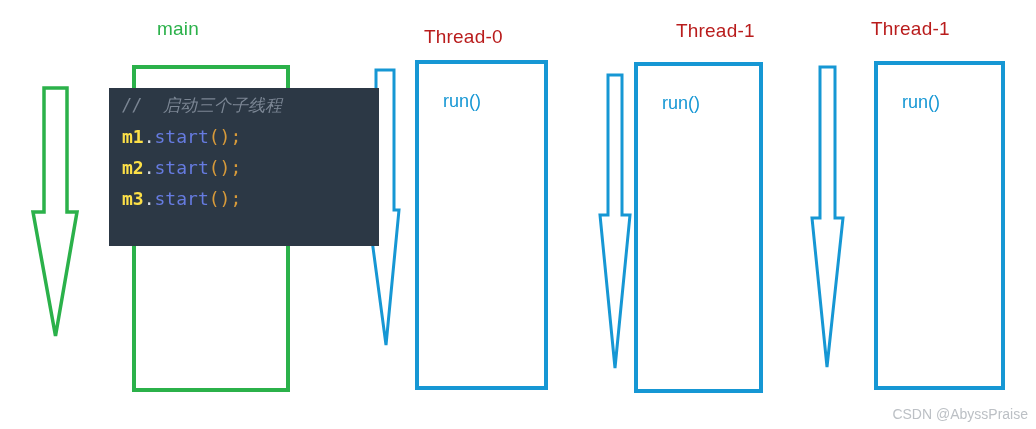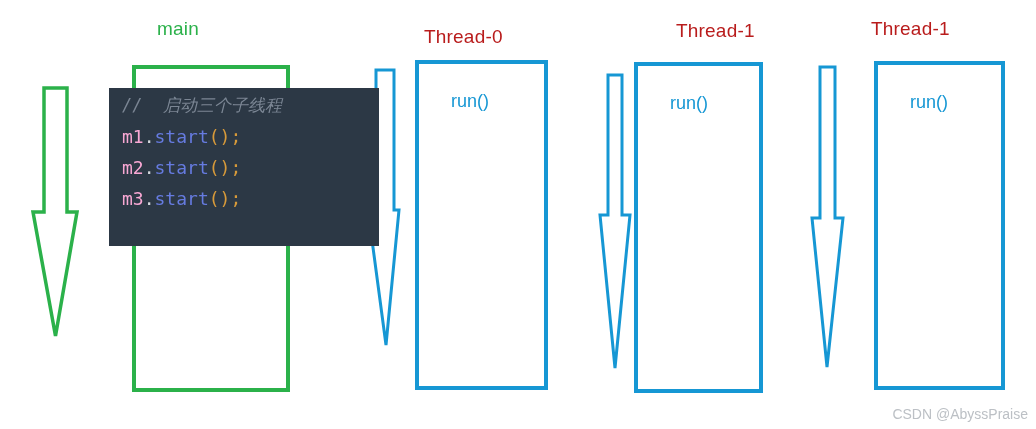--- a/index.html
+++ b/index.html
@@ -28,21 +28,21 @@
     background:transparent;
   }
   .main-box{
     left:132px;top:65px;width:158px;height:327px;
     border:4px solid #2bb14a;
   }
   .thread-box{
     border:4px solid #1697d4;
     color:#1697d4;
     font-size:18px;
-    padding:27px 0 0 32px;
+    padding:27px 0 0 24px;
   }
   .t0-box{left:415px;top:60px;width:133px;height:330px;}
   .t1-box{left:634px;top:62px;width:129px;height:331px;}
   .t2-box{left:874px;top:61px;width:131px;height:329px;}
   
   .arrow{position:absolute;overflow:visible;}
   .arrow path{fill:none;stroke-linejoin:miter;}
   .green-arrow{left:31px;top:86px;}
   .green-arrow path{stroke:#2bb14a;stroke-width:3.5;}
   .blue-arrow path{stroke:#1697d4;stroke-width:3;}
@@ -64,21 +64,21 @@
   .code-line{
     white-space:pre;
     line-height:31px;
     height:31px;
   }
   .code-comment{
     font-style:italic;
     color:#7b8694;
     font-size:17px;
   }
-  .tok-var{color:#f9a8d4;}
+  .tok-var{color:#fde047;font-weight:bold;}
   .tok-plain{color:#d4d8dc;}
   .tok-method{color:#667be0;}
   .tok-punct{color:#d79a3a;}
   
   .watermark{
     position:absolute;
     right:8px;bottom:7px;
     color:#bcc0c5;
     font-size:14px;
   }

